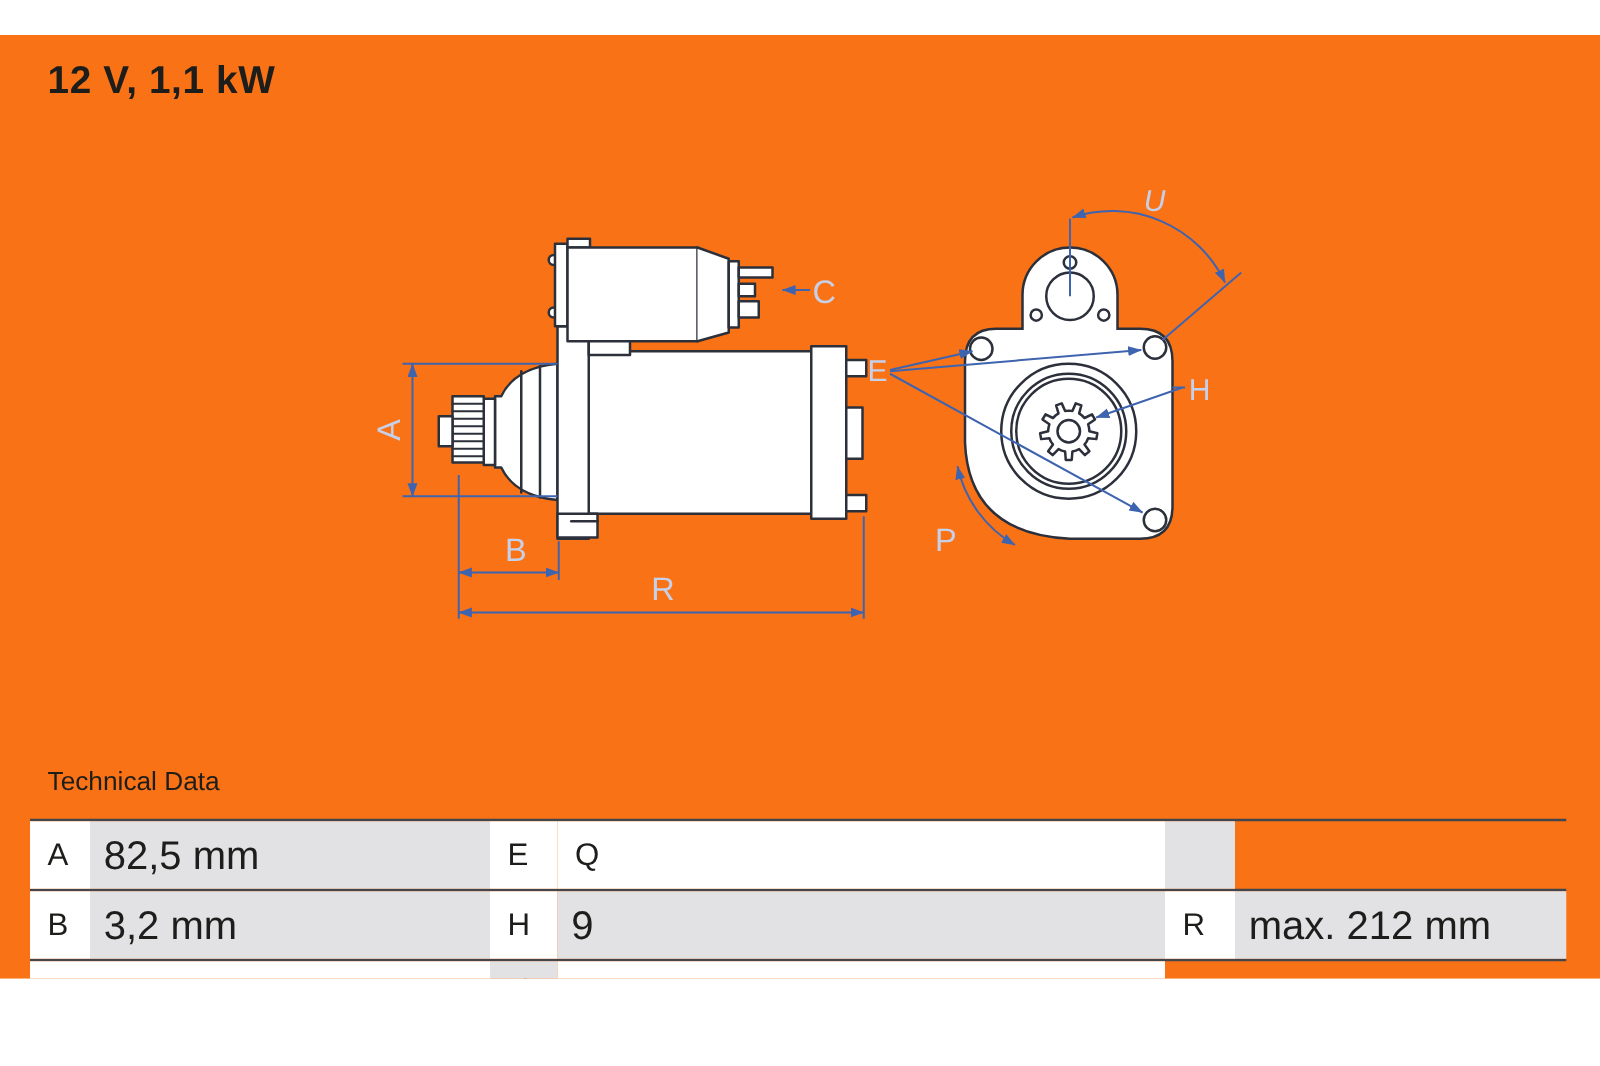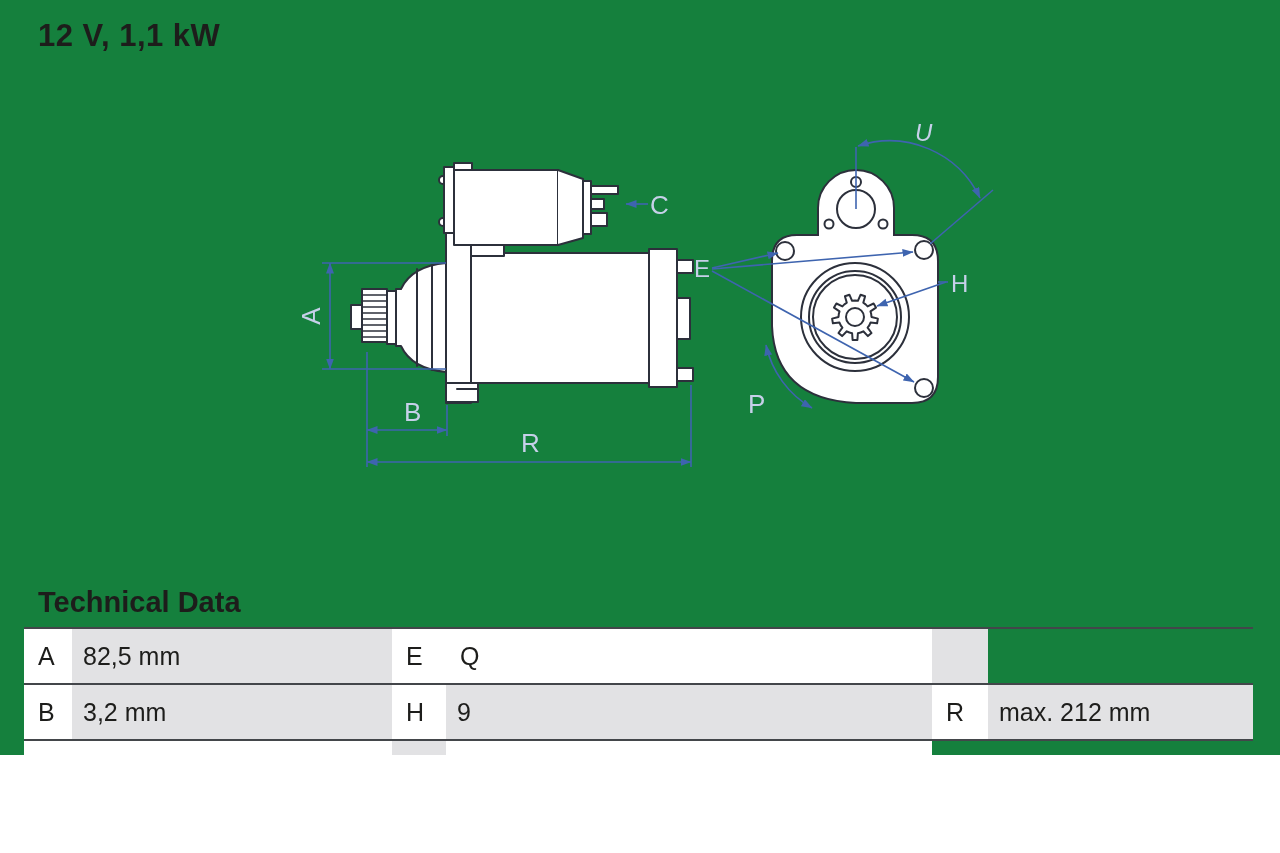--- a/index.html
+++ b/index.html
@@ -1,27 +1,27 @@
 <!DOCTYPE html>
 <html><head>
 <meta charset="utf-8">
 <style>
   html,body{margin:0;padding:0;background:#fff;}
-  #page{position:relative;width:1280px;height:755px;background:#15803d;overflow:hidden;
-        font-family:"Liberation Sans",sans-serif;color:#1d1d1b;}
+  #page{position:relative;width:1280px;height:755px;background:#f97316;overflow:hidden;
+        font-family:"Liberation Sans",sans-serif;color:#1d1d1b;margin-top:28px;}
   .title{position:absolute;left:38px;top:18px;font-size:31px;font-weight:bold;letter-spacing:0.5px;}
   #drawing{position:absolute;left:0;top:0;}
-  .td-heading{position:absolute;left:38px;top:586px;font-size:29px;font-weight:bold;}
+  .td-heading{position:absolute;left:38px;top:586px;font-size:21px;font-weight:normal;}
   .datatable{position:absolute;left:24px;top:627px;width:1229px;border-top:2px solid #43464a;}
   .trow{display:grid;grid-template-columns:48px 320px 54px 486px 56px 265px;
         height:54px;border-bottom:2px solid #43464a;}
   .kcell{background:#ffffff;display:flex;align-items:center;padding-left:14px;
          font-size:25px;color:#1d1d1b;}
   .vcell{background:#e2e2e4;display:flex;align-items:center;padding-left:11px;
-         font-size:25px;color:#1d1d1b;}
+         font-size:32px;color:#1d1d1b;}
   svg text{font-family:"Liberation Sans",sans-serif;}
   .dimlabel{fill:#c6d0e9;font-size:26px;}
   .dimlabel-sm{fill:#c6d0e9;font-size:24px;}
 </style>
 </head>
 <body>
 
 <div id="page">
 
   <div class="title">12 V, 1,1 kW</div>

